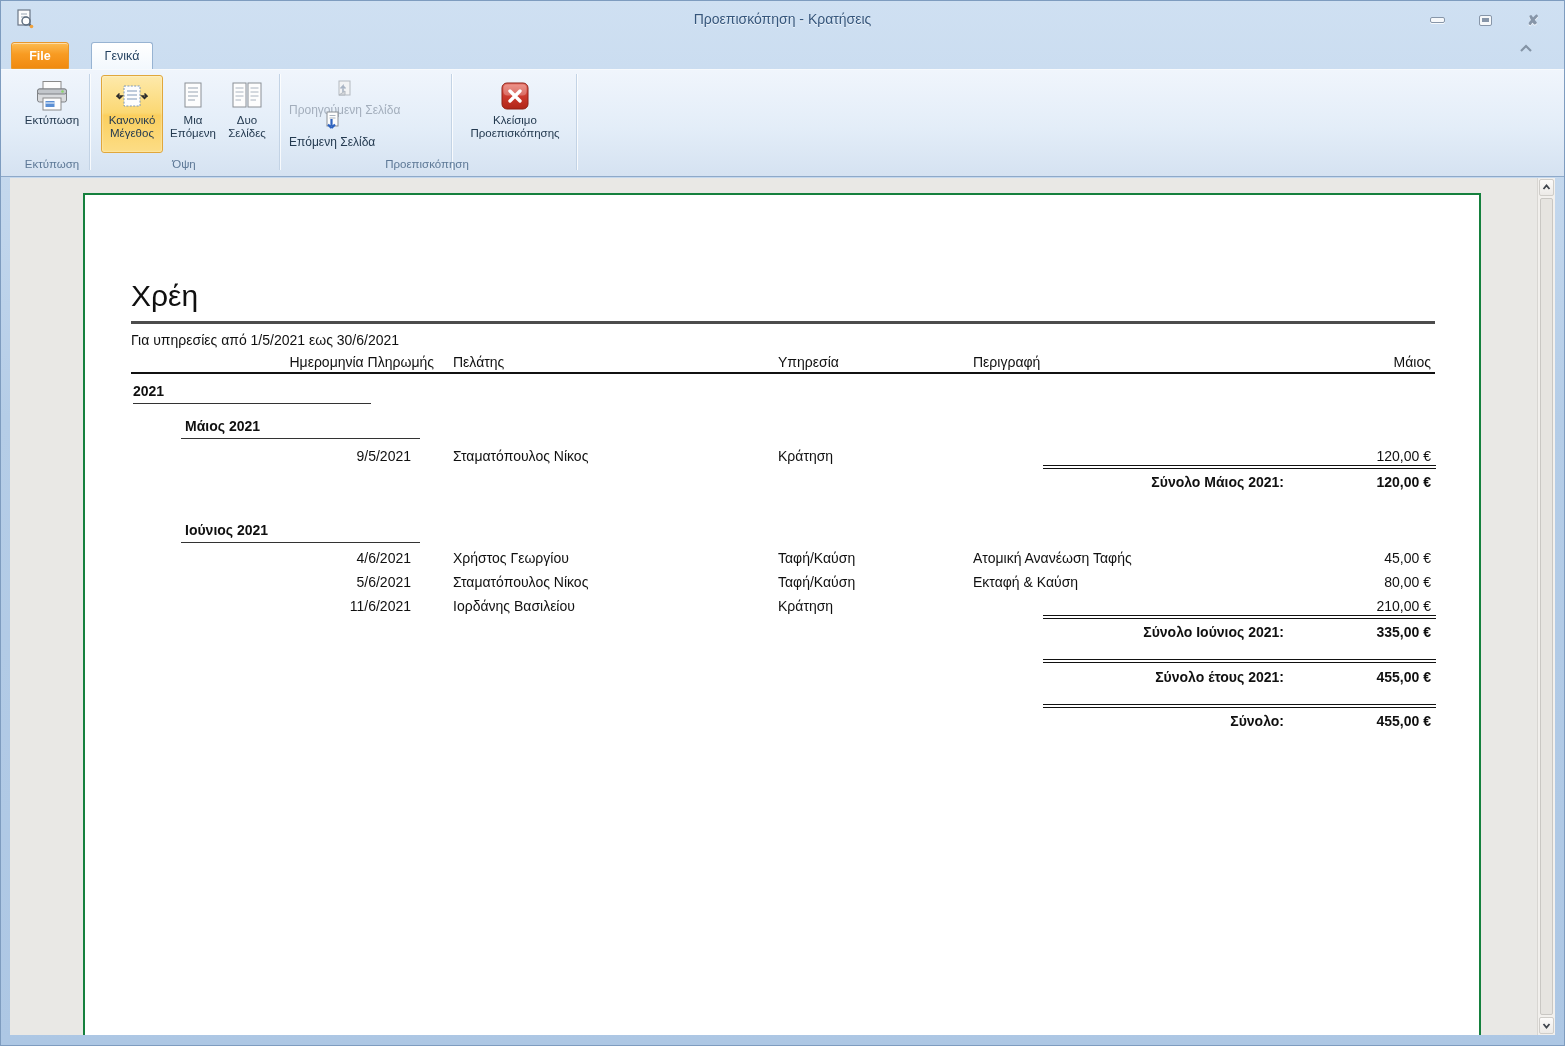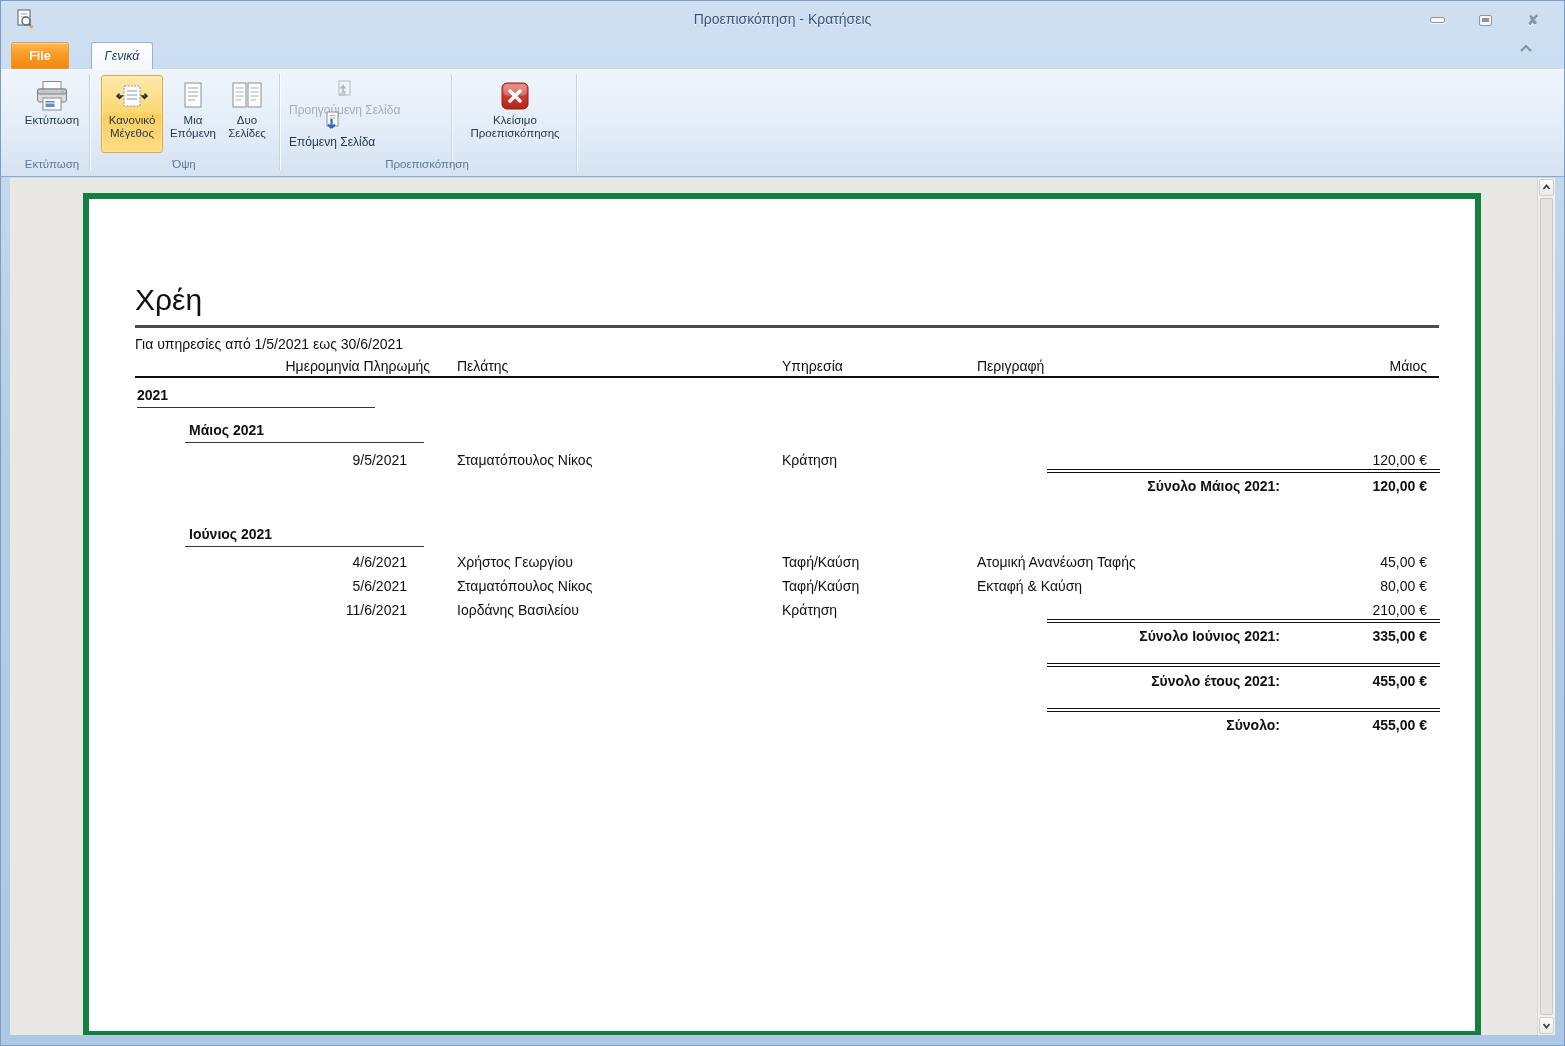--- a/index.html
+++ b/index.html
@@ -25,21 +25,21 @@
 
   
   .tabstrip { position:absolute; top:38px; left:0; right:0; height:30px; }
   .tab { position:absolute; top:3px; height:27px; display:flex; align-items:center; justify-content:center;
     font-size:12.5px; border-radius:3px 3px 0 0; }
   .tab-file { left:10px; width:58px; color:#fff; font-weight:bold;
     background:linear-gradient(#fcbc53,#f89b22 45%,#f08a10);
     border:1px solid #e8982c; box-shadow:inset 0 1px 0 rgba(255,255,255,.5); }
   .tab-general { left:90px; width:62px; color:#1f3d5c;
     background:linear-gradient(#ffffff,#f2f8fd);
-    border:1px solid #97b3d2; border-bottom:none;font-style:italic; }
+    border:1px solid #97b3d2; border-bottom:none; }
 
   
   .ribbon { position:absolute; top:68px; left:0; right:0; height:108px;
     background:linear-gradient(#f0f5fc,#e3edf8 55%,#d5e2f1);
     border-top:1px solid #f7fafd; border-bottom:1px solid #8ea9c9; }
   .rib-sep { position:absolute; top:4px; height:96px; width:1px;
     background:#c3d3e5; box-shadow:1px 0 0 rgba(255,255,255,.8); }
   .group-label { position:absolute; top:86px; height:18px; font-size:11.5px; color:#5d7896;
     text-align:center; line-height:16px; }
   .btn-large { position:absolute; top:5px; display:flex; flex-direction:column; align-items:center;
@@ -58,21 +58,21 @@
     background:#f2f0ed; border-left:1px solid #d8d6d2; }
   .vs-btn { position:absolute; left:1px; right:1px; height:17px;
     background:linear-gradient(#fcfbfa,#eceae7); border:1px solid #cfcdc9; border-radius:2px;
     display:flex; align-items:center; justify-content:center; font-size:9px; color:#444; }
   .vs-up { top:1px; } .vs-down { bottom:1px; }
   .vs-thumb { position:absolute; left:2px; right:2px; top:20px; bottom:20px;
     background:#e6e4e0; border:1px solid #c9c7c3; border-radius:2px; }
 
   
   .page { position:absolute; left:73px; top:15px; width:1398px; bottom:-2px;
-    background:#fff; border:6px solid #15803d; }
+    background:#fff; border:2px solid #15803d; }
   .doc { position:absolute; inset:0; color:#101010; font-size:14px; }
   .abs { position:absolute; white-space:nowrap; }
   .r { text-align:right; }
   .b { font-weight:bold; }
   .doc-title { font-size:30px; }
   .rule-thick { position:absolute; height:3px; background:#4c4c4c; }
   .rule { position:absolute; height:2px; background:#111; }
   .rule1 { position:absolute; height:1px; background:#333; }
   .rule-dbl { position:absolute; height:4px; border-top:1px solid #111; border-bottom:1px solid #111; }
 </style>

